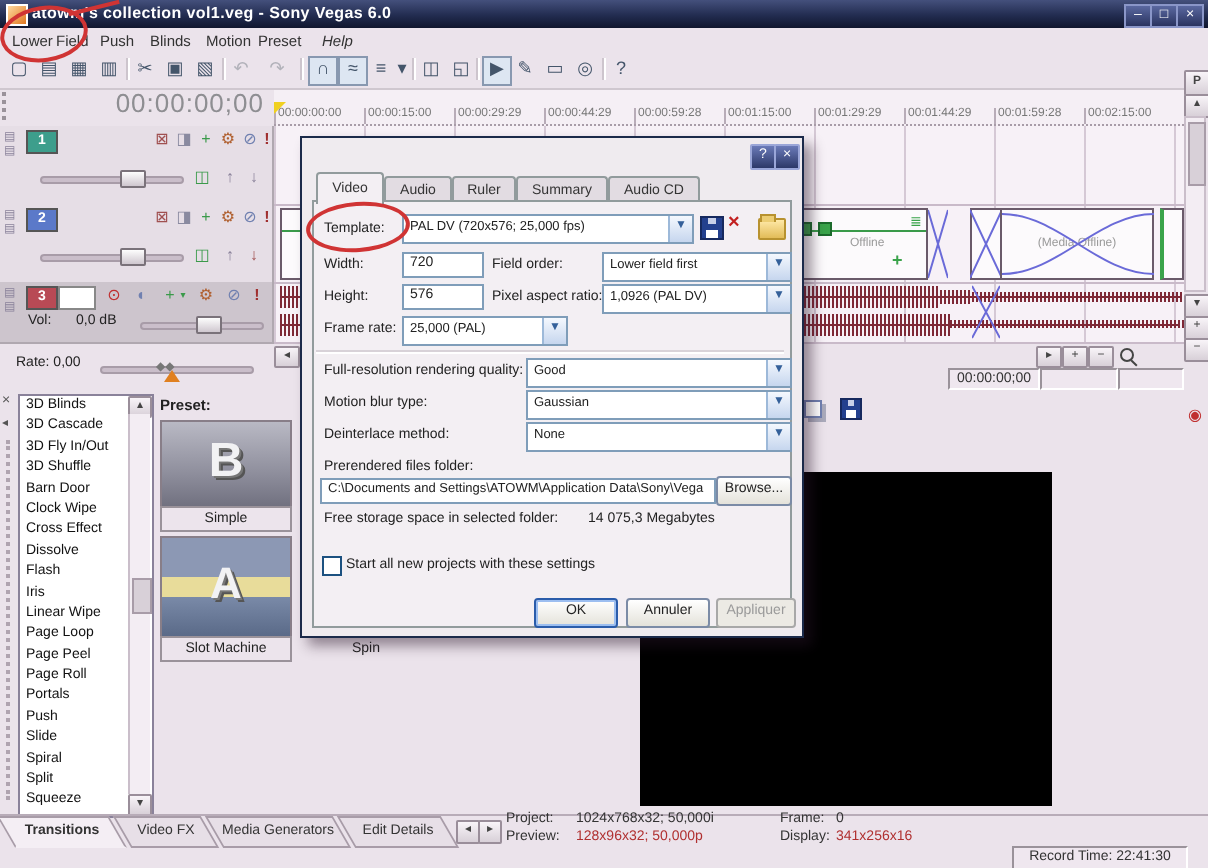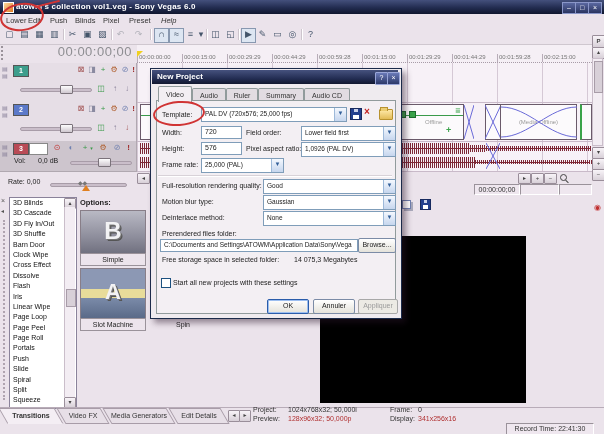--- a/index.html
+++ b/index.html
@@ -95,24 +95,24 @@
   <div class="abs titlebar">
     <div class="abs appicon"></div>
     <div class="abs titletext txt">atowm's collection vol1.veg - Sony Vegas 6.0</div>
     <div class="abs winbtn" style="left:562px;">–</div>
     <div class="abs winbtn" style="left:575px;">□</div>
     <div class="abs winbtn" style="left:588px;">×</div>
   </div>
 
   <div class="abs menubar">
     <span class="abs menuitem" style="left:3px;">Lower</span>
-    <span class="abs menuitem" style="left:25px;">Edit</span>
+    <span class="abs menuitem" style="left:25px;">Field</span>
     <span class="abs menuitem" style="left:47px;">Push</span>
     <span class="abs menuitem" style="left:72px;">Blinds</span>
-    <span class="abs menuitem" style="left:100px;">Pixel</span>
+    <span class="abs menuitem" style="left:100px;">Motion</span>
     <span class="abs menuitem" style="left:126px;">Preset</span>
     <span class="abs menuitem" style="left:158px;font-style:italic;">Help</span>
   </div>
 
   <div class="ellipse" style="left:0px;top:3px;width:40px;height:24px;transform:rotate(-8deg);"></div>
   <div class="anno-tail" style="left:34px;top:3px;width:26px;transform:rotate(-14deg);"></div>
 
   <div class="abs toolbar">
     <span class="abs ic" style="left:3px;">▢</span>
     <span class="abs ic" style="left:18px;">▤</span>
@@ -294,21 +294,21 @@
       <div class="tr-item">Spiral</div>
       <div class="tr-item">Split</div>
       <div class="tr-item">Squeeze</div>
     </div>
   <div class="abs lsb sbtn" style="top:198px;height:9px;">▴</div>
   <div class="abs lsb" style="top:207px;height:190px;background:#f3edf3;border-left:1px solid #cabeca;">
     <div class="abs" style="left:1px;top:82px;width:8px;height:16px;background:#d8d0d8;border:1px solid #a89ca8;"></div>
   </div>
   <div class="abs lsb sbtn" style="top:397px;height:9px;">▾</div>
 
-  <span class="abs preset-label txt" style="left:80px;top:198px;">Options:</span>
+  <span class="abs preset-label txt" style="left:80px;top:198px;">Preset:</span>
   <div class="thumb" style="left:80px;top:210px;width:64px;height:43px;background:linear-gradient(180deg,#b9b9c4 0%,#8e8e9c 60%,#6f6f7e 100%);">
     <span class="bigletter" style="top:6px;font-size:24px;">B</span>
   </div>
   <div class="thumb-label" style="left:80px;top:253px;width:64px;height:11px;line-height:11px;">Simple</div>
   <div class="thumb" style="left:80px;top:268px;width:64px;height:49px;background:linear-gradient(180deg,#8c98b4 0%,#8c98b4 40%,#e8dc9a 40%,#e8dc9a 60%,#7a8aa8 60%,#5a6a88 100%);">
     <span class="bigletter" style="top:10px;font-size:22px;">A</span>
   </div>
   <div class="thumb-label" style="left:80px;top:318px;width:64px;height:11px;line-height:11px;">Slot Machine</div>
   <div class="thumb-label" style="left:150px;top:318px;width:64px;height:11px;line-height:11px;border-color:transparent;background:transparent;">Spin</div>
 
@@ -332,21 +332,20 @@
   <span class="abs stat txt" style="left:288px;top:406px;">1024x768x32; 50,000i</span>
   <span class="abs stat txt" style="left:253px;top:415px;">Preview:</span>
   <span class="abs stat red txt" style="left:288px;top:415px;">128x96x32; 50,000p</span>
   <span class="abs stat txt" style="left:390px;top:406px;">Frame:</span>
   <span class="abs stat txt" style="left:418px;top:406px;">0</span>
   <span class="abs stat txt" style="left:390px;top:415px;">Display:</span>
   <span class="abs stat red txt" style="left:418px;top:415px;">341x256x16</span>
   <div class="abs cell txt" style="left:506px;top:423px;width:86px;height:10px;line-height:10px;">Record Time: 22:41:30</div>
 
   <div class="abs" id="dialog">
-    <div class="abs dtitle txt"><span>New Project</span></div>
     <div class="abs dwbtn" style="left:224px;">?</div>
     <div class="abs dwbtn" style="left:236px;">×</div>
 
     <div class="abs dtab active" style="left:7px;width:32px;"><span>Video</span></div>
     <div class="abs dtab" style="left:41px;width:32px;"><span>Audio</span></div>
     <div class="abs dtab" style="left:75px;width:30px;"><span>Ruler</span></div>
     <div class="abs dtab" style="left:107px;width:44px;"><span>Summary</span></div>
     <div class="abs dtab" style="left:153px;width:44px;"><span>Audio CD</span></div>
 
     <div class="abs dcontent"></div>

